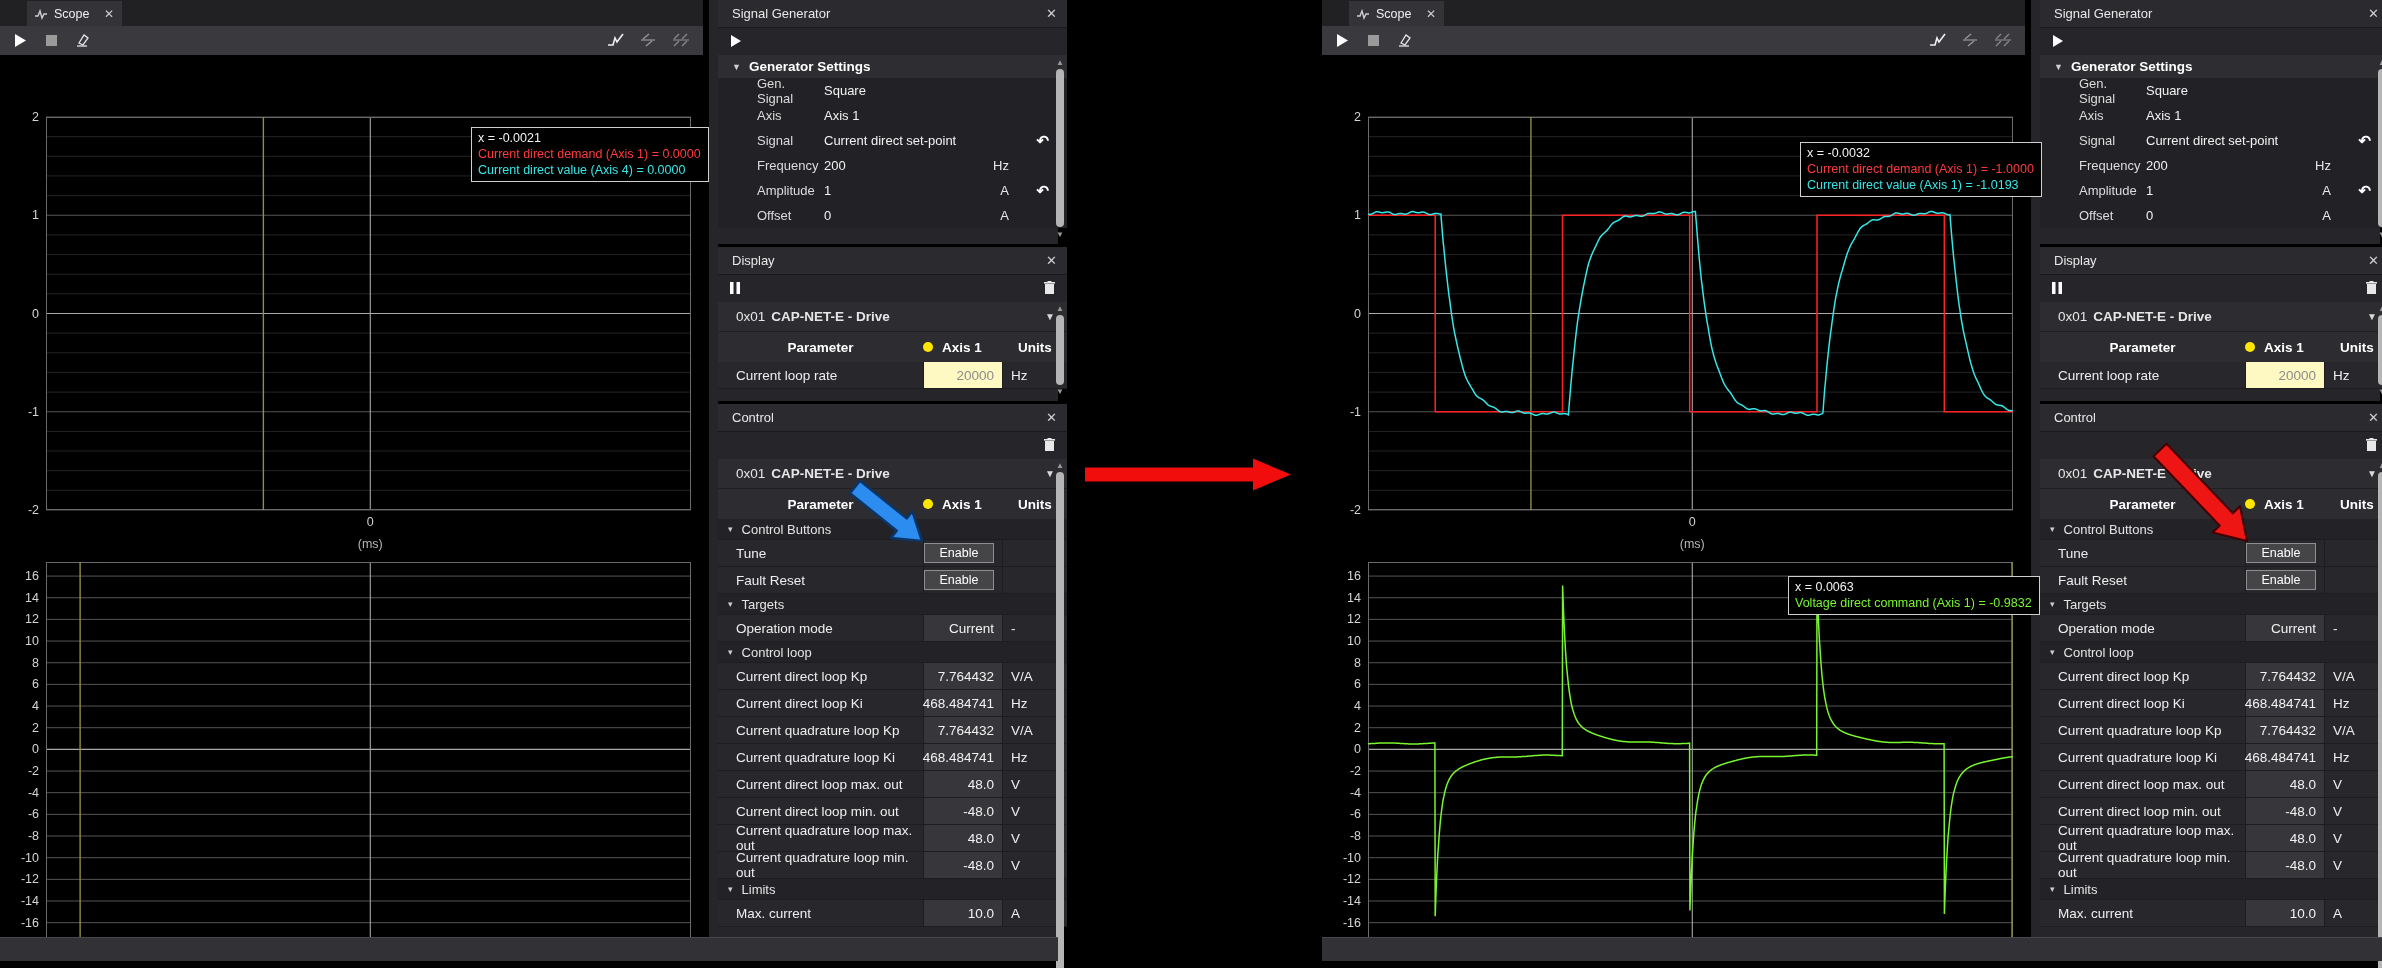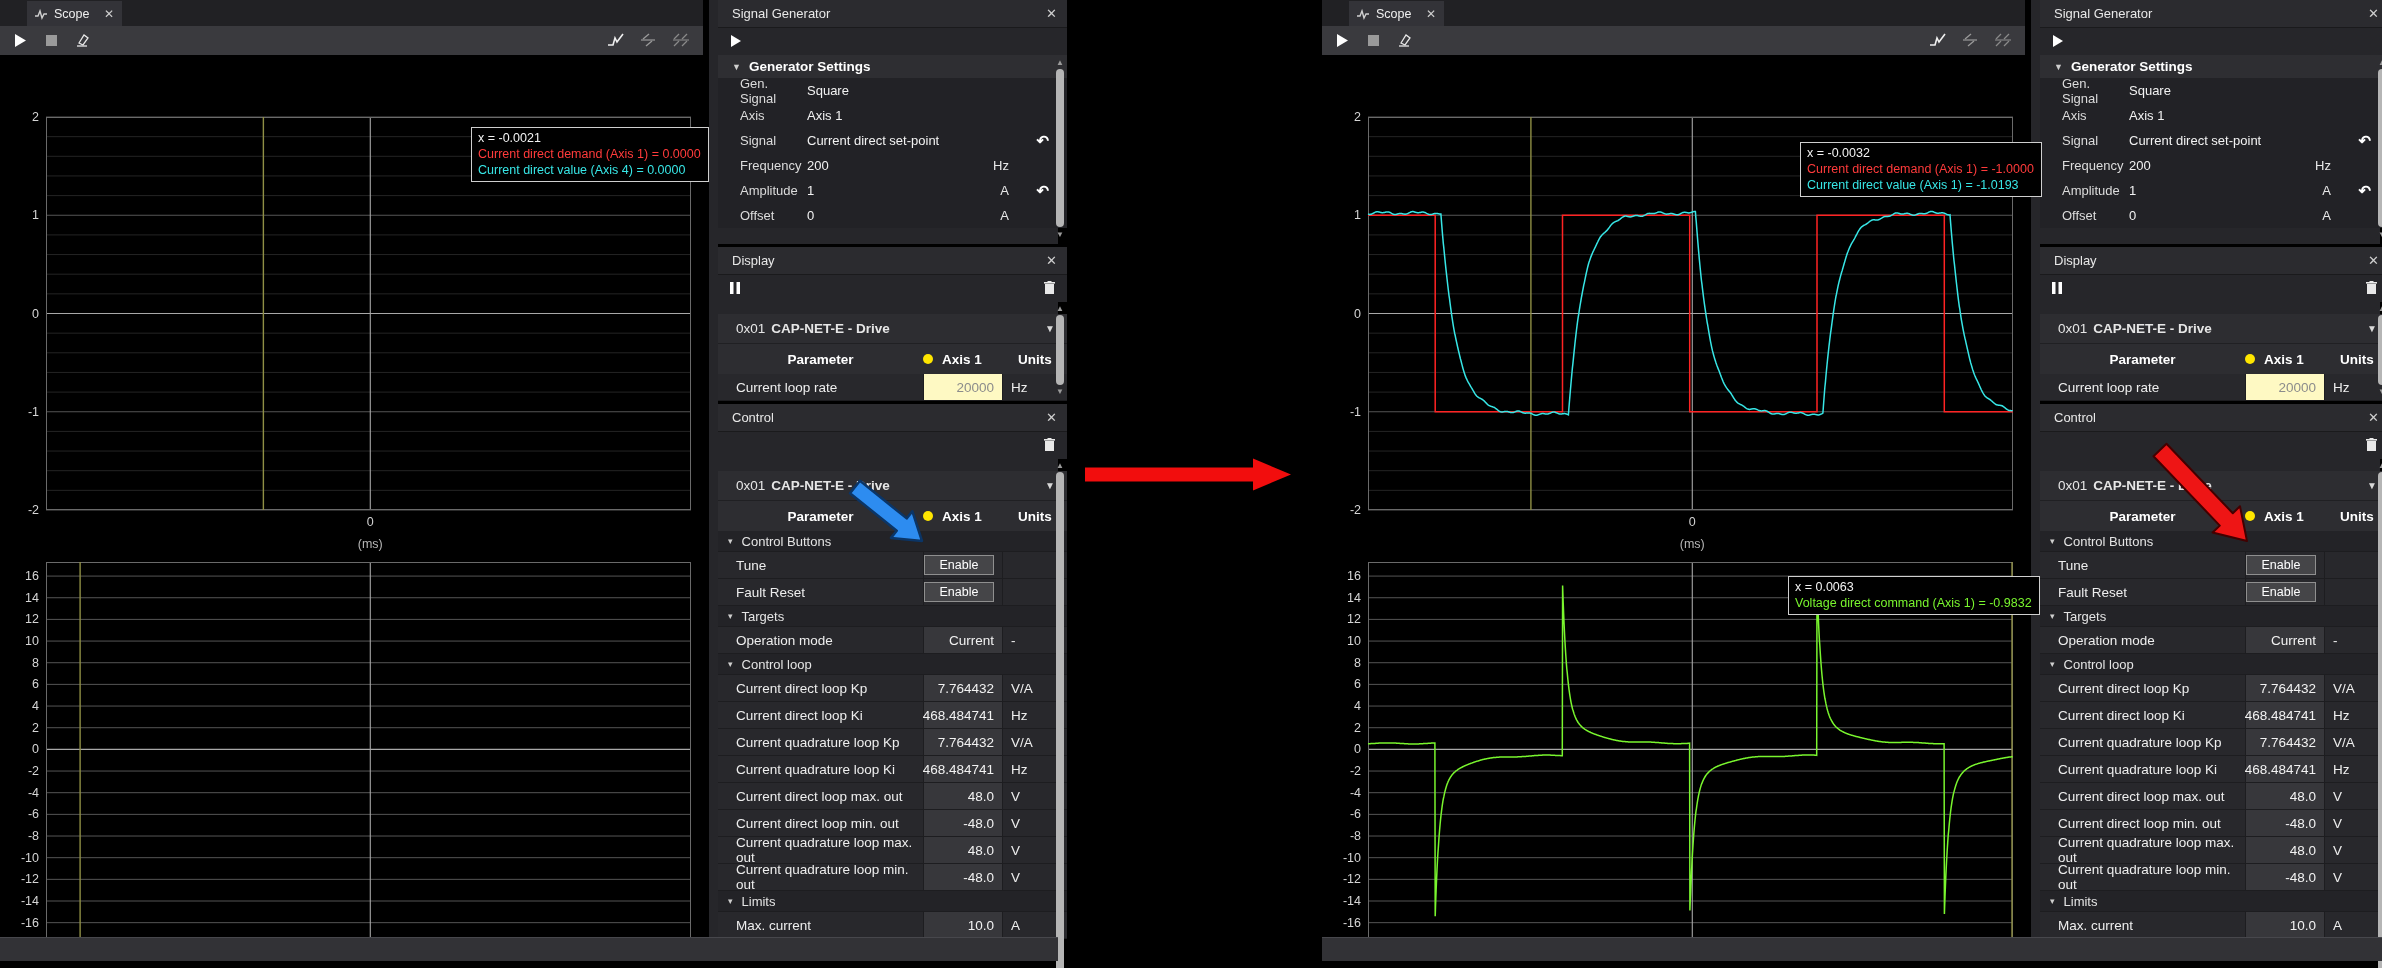--- a/index.html
+++ b/index.html
@@ -55,28 +55,28 @@
   .sec { position:absolute; left:9px; width:100%; }
   #s-gen { top:0; height:241px; }
   #s-disp { top:244px; height:154px; border-top:3px solid #000; }
   #s-ctl { top:401px; height:536px; border-top:3px solid #000; }
 
   .sec-hdr { height:23px; background:#2e2e32; display:flex; align-items:center; gap:8px;
              padding-left:14px; font-weight:bold; font-size:13.5px; color:#fff; }
   .caret { color:#cfcfcf; font-size:9px; }
   .fields { background:#222226; position:relative; }
   .frow { height:25px; display:flex; align-items:center; font-size:13px; }
-  .flabel { width:67px; margin-left:22px; color:#dcdcdc; }
+  .flabel { width:67px; margin-left:39px; color:#dcdcdc; }
   .fvalue { color:#f2f2f2; margin-left:0; }
   .funit { position:absolute; right:58px; color:#e8e8e8; }
   .fundo { position:absolute; right:18px; color:#fff; font-size:15px; font-weight:bold; cursor:pointer; }
   .frow-wrap { position:relative; }
 
   .devrow { height:29px; background:#2d2d31; display:flex; align-items:center;
-            padding:0 12px 0 18px; font-size:13.5px;margin-top:12px; }
+            padding:0 12px 0 18px; font-size:13.5px; }
   .devname { font-weight:bold; margin-left:6px; }
   .devcaret { margin-left:auto; font-size:10px; color:#d8d8d8; cursor:pointer; }
   .thead { height:31px; background:#2d2d31; display:flex; align-items:center;
            font-weight:bold; font-size:13.5px; color:#fff; border-top:1px solid #202023; }
   .th-param { width:205px; text-align:center; }
   .th-axis { width:79px; display:flex; align-items:center; gap:9px; }
   .dot { width:10px; height:10px; border-radius:50%; background:#ffe600; display:inline-block; }
   .th-units { width:65px; padding-left:16px; }
 
   .prow { height:27px; display:flex; align-items:stretch; background:#28282c;

